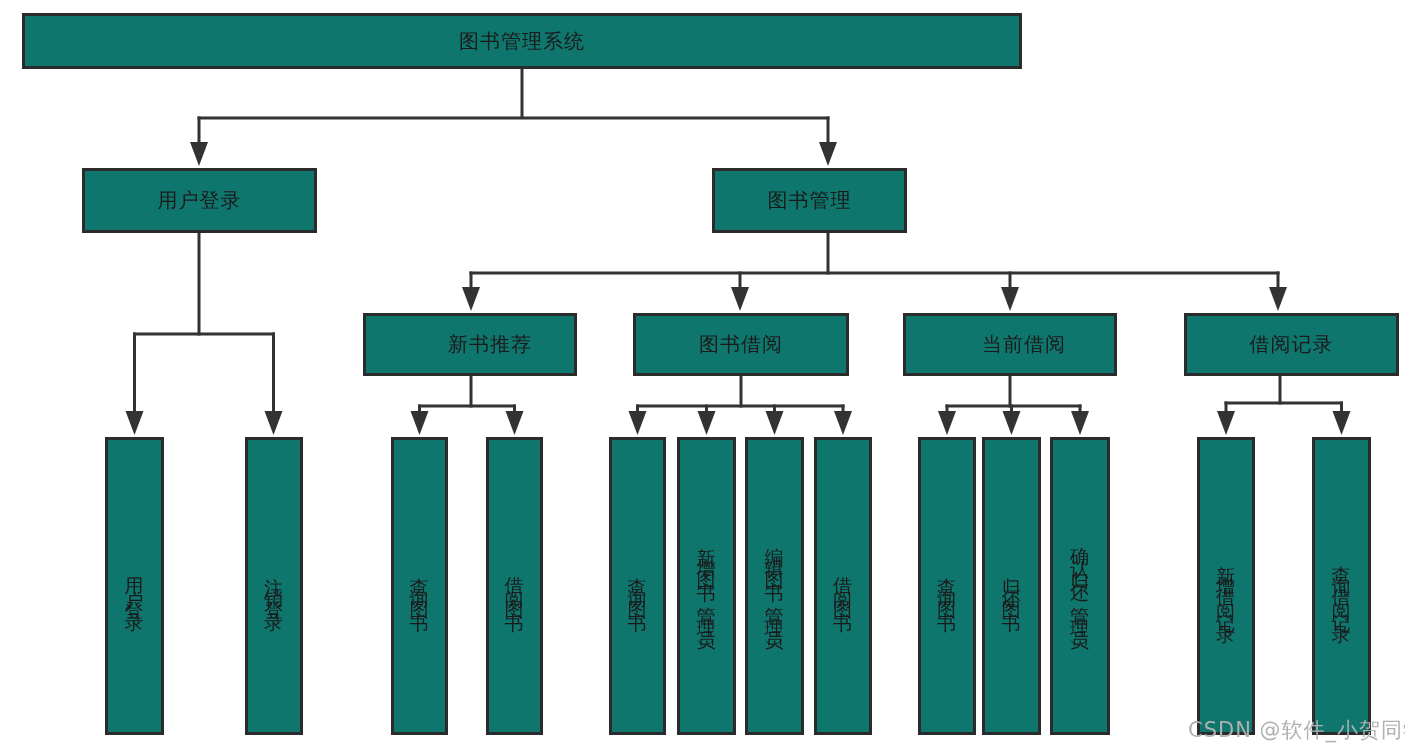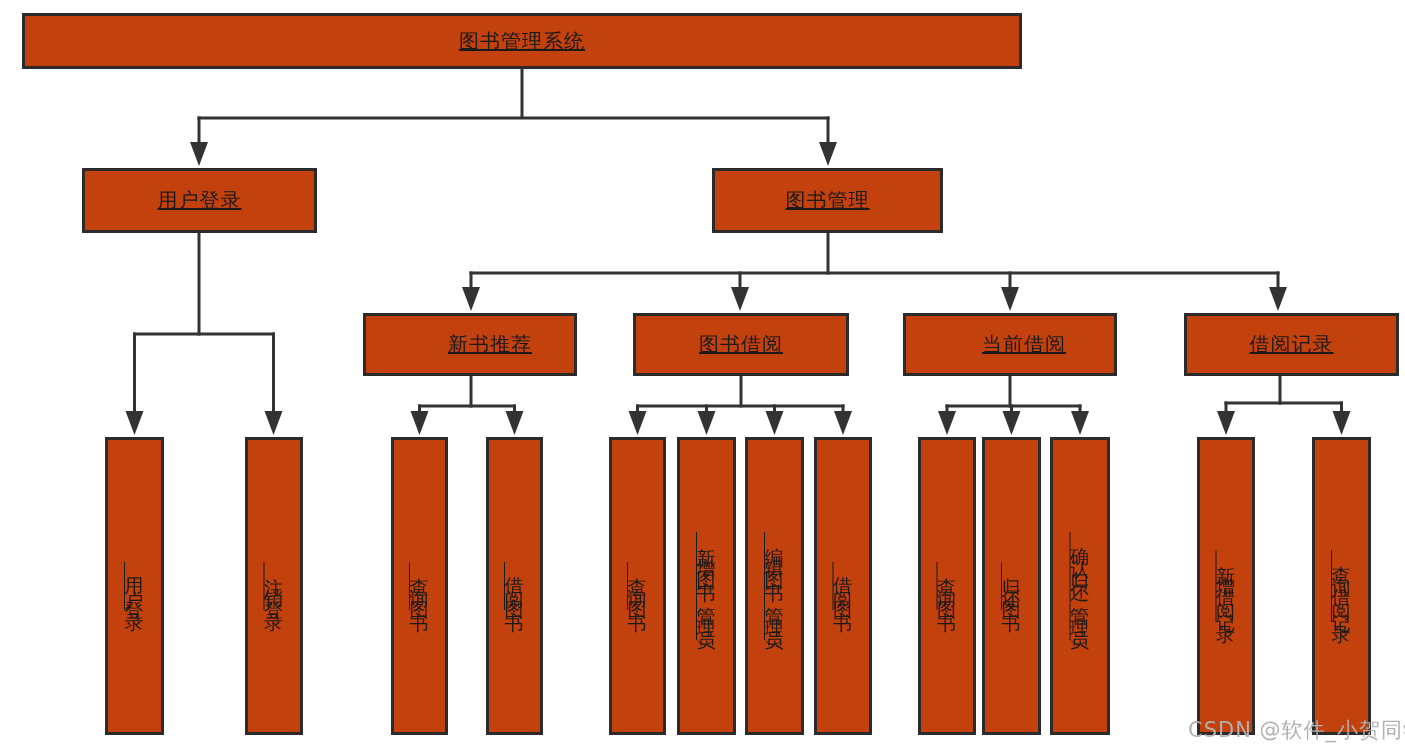--- a/index.html
+++ b/index.html
@@ -7,27 +7,26 @@
     position:relative;
     width:1405px;height:747px;
     background:#ffffff;
     font-family:"DejaVu Sans","Liberation Sans",sans-serif;
     overflow:hidden;
   }
   .node{
     position:absolute;
     box-sizing:border-box;
     border:3px solid #2b2b2b;
-    background:#c2410c;
+    background:#0f766e;
     display:flex;align-items:center;justify-content:center;
     color:#1a1a1a;
     font-size:20px;
     letter-spacing:1px;
     z-index:2;
-    text-decoration:underline;
   }
   .lv1{top:13px;height:56px;}
   .lv2{top:168px;height:65px;}
   .lv3{top:313px;height:63px;}
   .leaf{top:437px;height:298px;}
   .leaf .vtext{
     writing-mode:vertical-rl;
     text-orientation:mixed;
     font-size:19px;
     letter-spacing:12px;
@@ -129,21 +128,21 @@
     </g>
   </svg>
 
   <div class="node lv1" style="left:22px;width:1000px;">
     <span>图书管理系统</span>
   </div>
 
   <div class="node lv2" style="left:82px;width:235px;">
     <span>用户登录</span>
   </div>
-  <div class="node lv2" style="left:712px;width:231px;">
+  <div class="node lv2" style="left:712px;width:195px;">
     <span>图书管理</span>
   </div>
 
   <div class="node lv3" style="left:363px;width:214px;padding-left:40px;">
     <span>新书推荐</span>
   </div>
   <div class="node lv3" style="left:633px;width:216px;">
     <span>图书借阅</span>
   </div>
   <div class="node lv3" style="left:903px;width:214px;padding-left:28px;">

